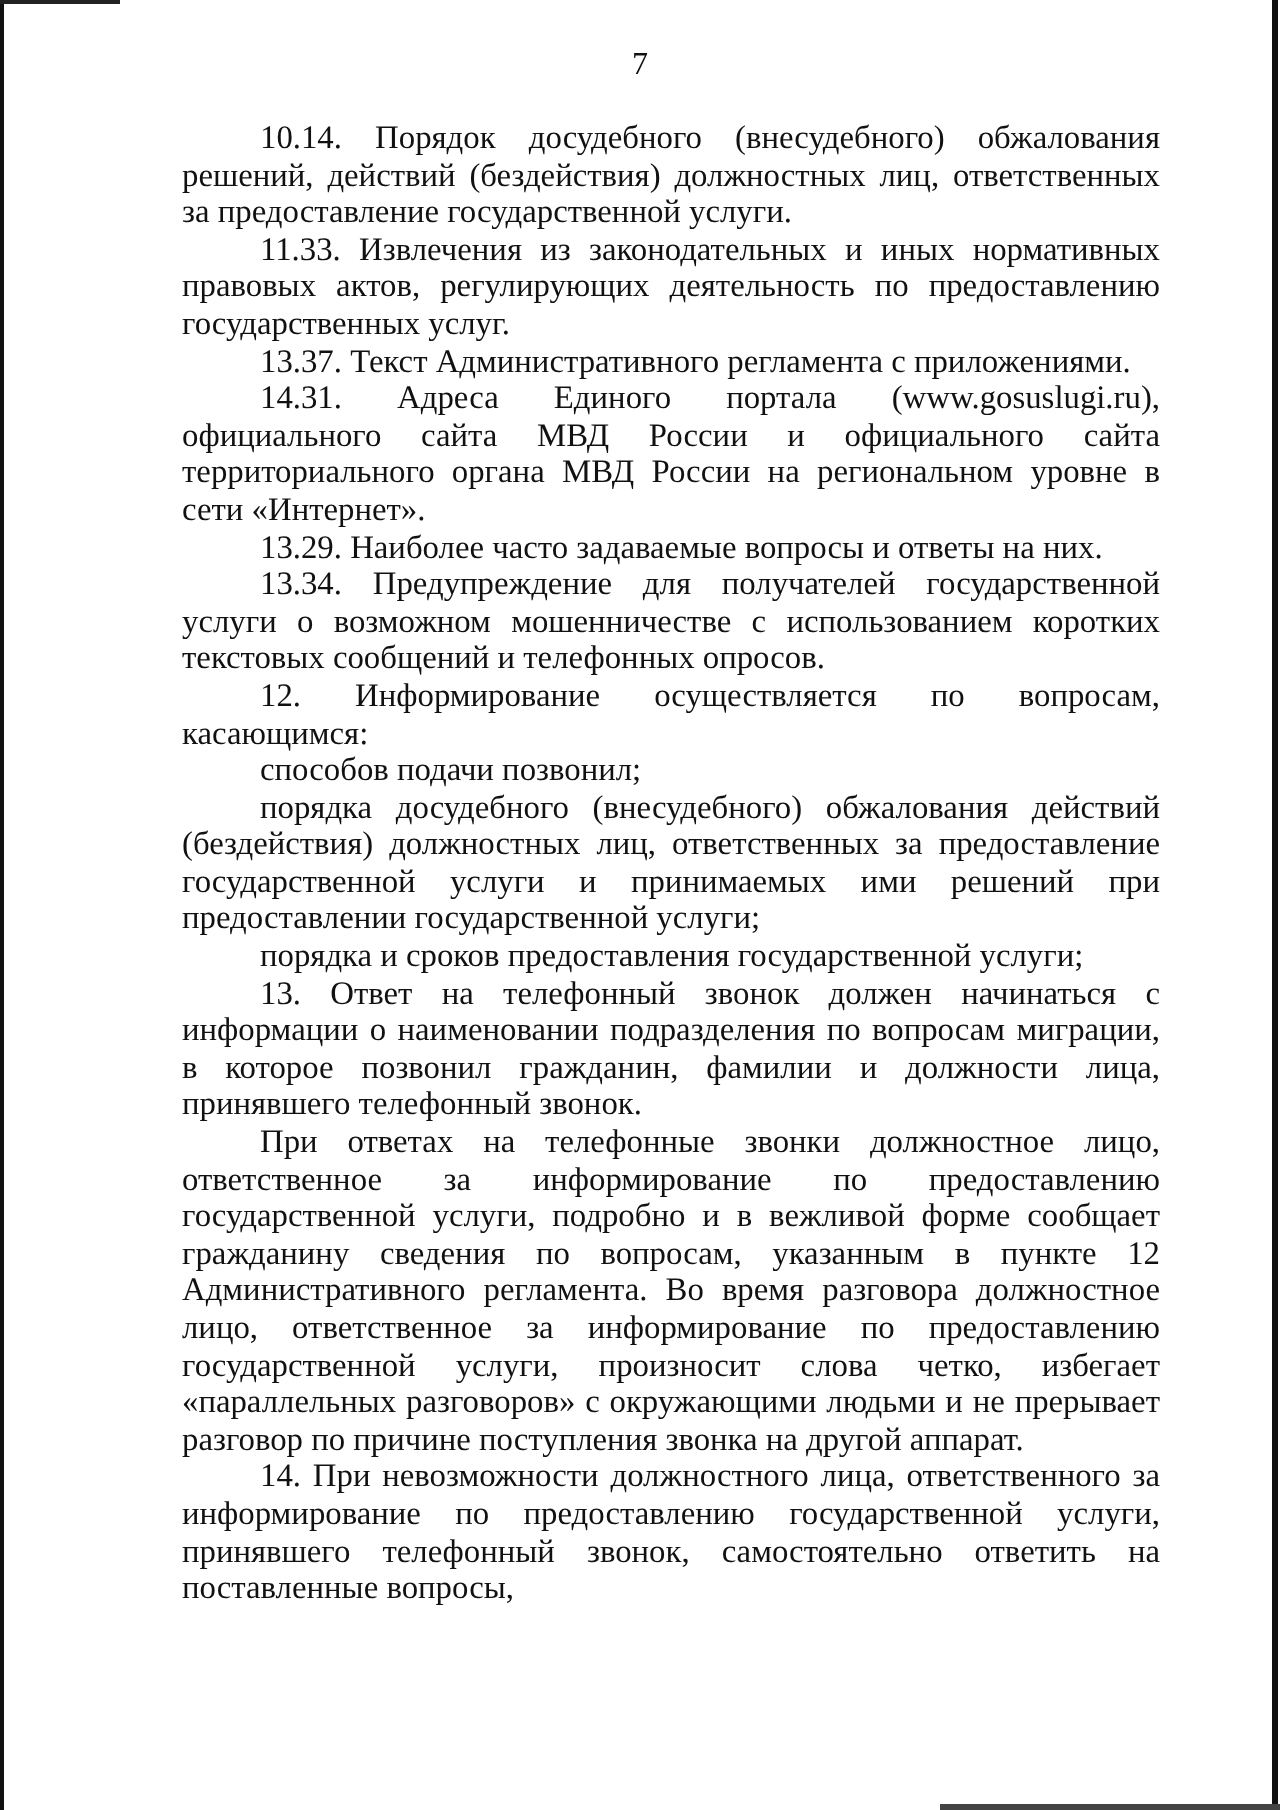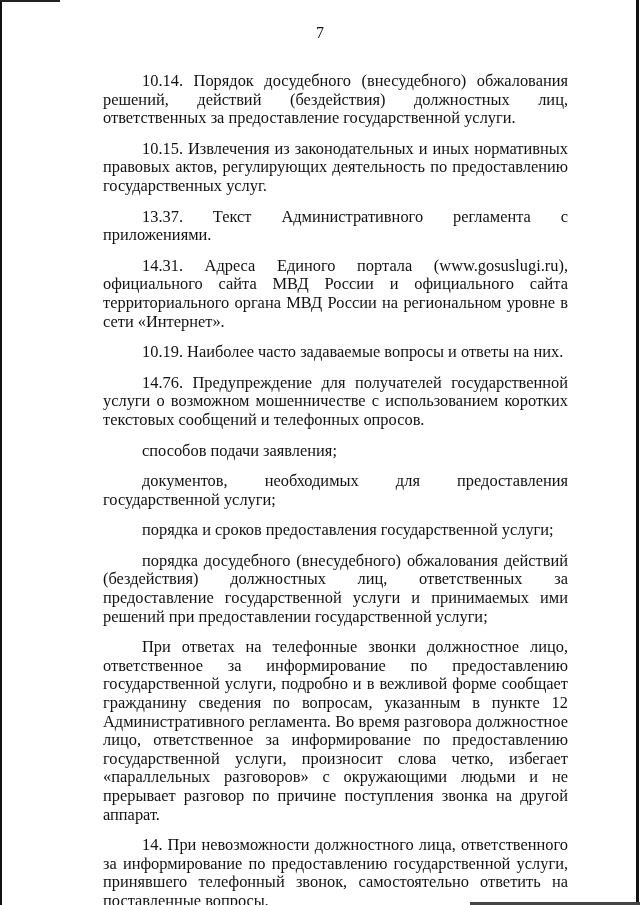--- a/index.html
+++ b/index.html
@@ -5,38 +5,39 @@
   html, body { margin: 0; padding: 0; background: #ffffff; }
   body { width: 640px; height: 905px; position: relative; overflow: hidden; }
   .frame-left { position: absolute; left: 0; top: 0; width: 2px; height: 905px; background: #111; }
   .frame-top { position: absolute; left: 0; top: 0; width: 60px; height: 2px; background: #222; }
   .frame-right { position: absolute; left: 636px; top: 0; width: 3px; height: 905px; background: #111; }
   .frame-bottom { position: absolute; left: 470px; top: 902px; width: 170px; height: 3px; background: #444; }
   .page-number { position: absolute; top: 24px; left: 0; width: 640px; text-align: center;
     font-family: "Liberation Serif", serif; font-size: 16px; color: #111; }
   .content { position: absolute; left: 91px; top: 60px; width: 489px;
     font-family: "Liberation Serif", serif; font-size: 16.4px; line-height: 18.6px; color: #111; }
-  .content p { margin: 12px; text-align: justify; text-indent: 39px; }
+  .content p { margin: 0; text-align: justify; text-indent: 39px; }
 </style>
 </head>
 <body>
 
 <div class="frame-left"></div>
 <div class="frame-top"></div>
 <div class="frame-right"></div>
 <div class="frame-bottom"></div>
 
 <div class="page-number">7</div>
 
 <div class="content">
   <p>10.14. Порядок досудебного (внесудебного) обжалования решений, действий (бездействия) должностных лиц, ответственных за предоставление государственной услуги.</p>
-  <p>10.15. Извлечения из законодательных и иных нормативных правовых актов, регулирующих деятельность по предоставлению государственных услуг.</p>
+  <p>11.33. Извлечения из законодательных и иных нормативных правовых актов, регулирующих деятельность по предоставлению государственных услуг.</p>
   <p>13.37. Текст Административного регламента с приложениями.</p>
   <p>14.31. Адреса Единого портала (www.gosuslugi.ru), официального сайта МВД России и официального сайта территориального органа МВД России на региональном уровне в сети «Интернет».</p>
-  <p>10.19. Наиболее часто задаваемые вопросы и ответы на них.</p>
-  <p>14.76. Предупреждение для получателей государственной услуги о возможном мошенничестве с использованием коротких текстовых сообщений и телефонных опросов.</p>
-  <p>способов подачи заявления;</p>
-  <p>документов, необходимых для предоставления государственной услуги;</p>
+  <p>13.29. Наиболее часто задаваемые вопросы и ответы на них.</p>
+  <p>13.34. Предупреждение для получателей государственной услуги о возможном мошенничестве с использованием коротких текстовых сообщений и телефонных опросов.</p>
+  <p>12. Информирование осуществляется по вопросам, касающимся:</p>
+  <p>способов подачи позвонил;</p>
+  <p>порядка досудебного (внесудебного) обжалования действий (бездействия) должностных лиц, ответственных за предоставление государственной услуги и принимаемых ими решений при предоставлении государственной услуги;</p>
   <p>порядка и сроков предоставления государственной услуги;</p>
-  <p>порядка досудебного (внесудебного) обжалования действий (бездействия) должностных лиц, ответственных за предоставление государственной услуги и принимаемых ими решений при предоставлении государственной услуги;</p>
+  <p>13. Ответ на телефонный звонок должен начинаться с информации о наименовании подразделения по вопросам миграции, в которое позвонил гражданин, фамилии и должности лица, принявшего телефонный звонок.</p>
   <p>При ответах на телефонные звонки должностное лицо, ответственное за информирование по предоставлению государственной услуги, подробно и в вежливой форме сообщает гражданину сведения по вопросам, указанным в пункте 12 Административного регламента. Во время разговора должностное лицо, ответственное за информирование по предоставлению государственной услуги, произносит слова четко, избегает «параллельных разговоров» с окружающими людьми и не прерывает разговор по причине поступления звонка на другой аппарат.</p>
   <p>14. При невозможности должностного лица, ответственного за информирование по предоставлению государственной услуги, принявшего телефонный звонок, самостоятельно ответить на поставленные вопросы,</p>
 </div>
 
 </body></html>

